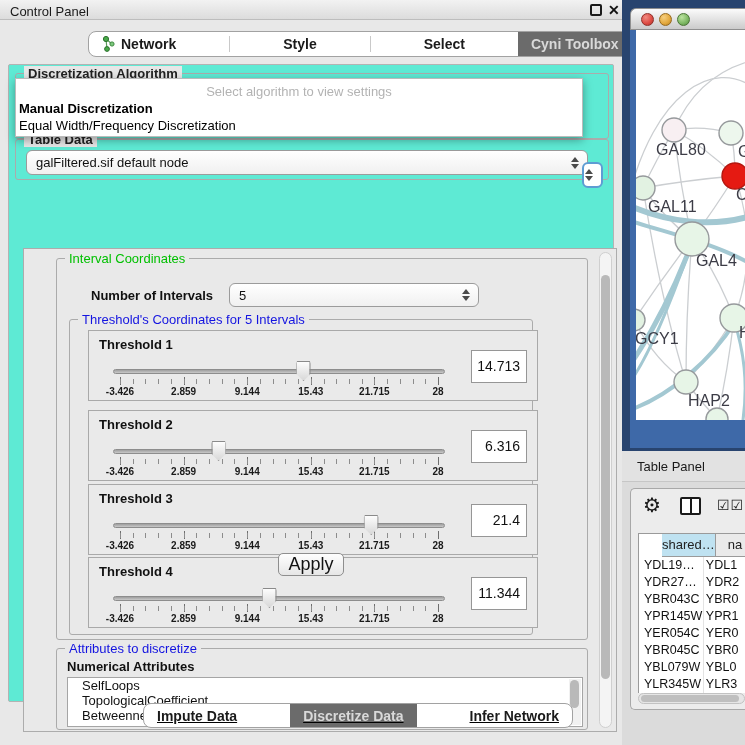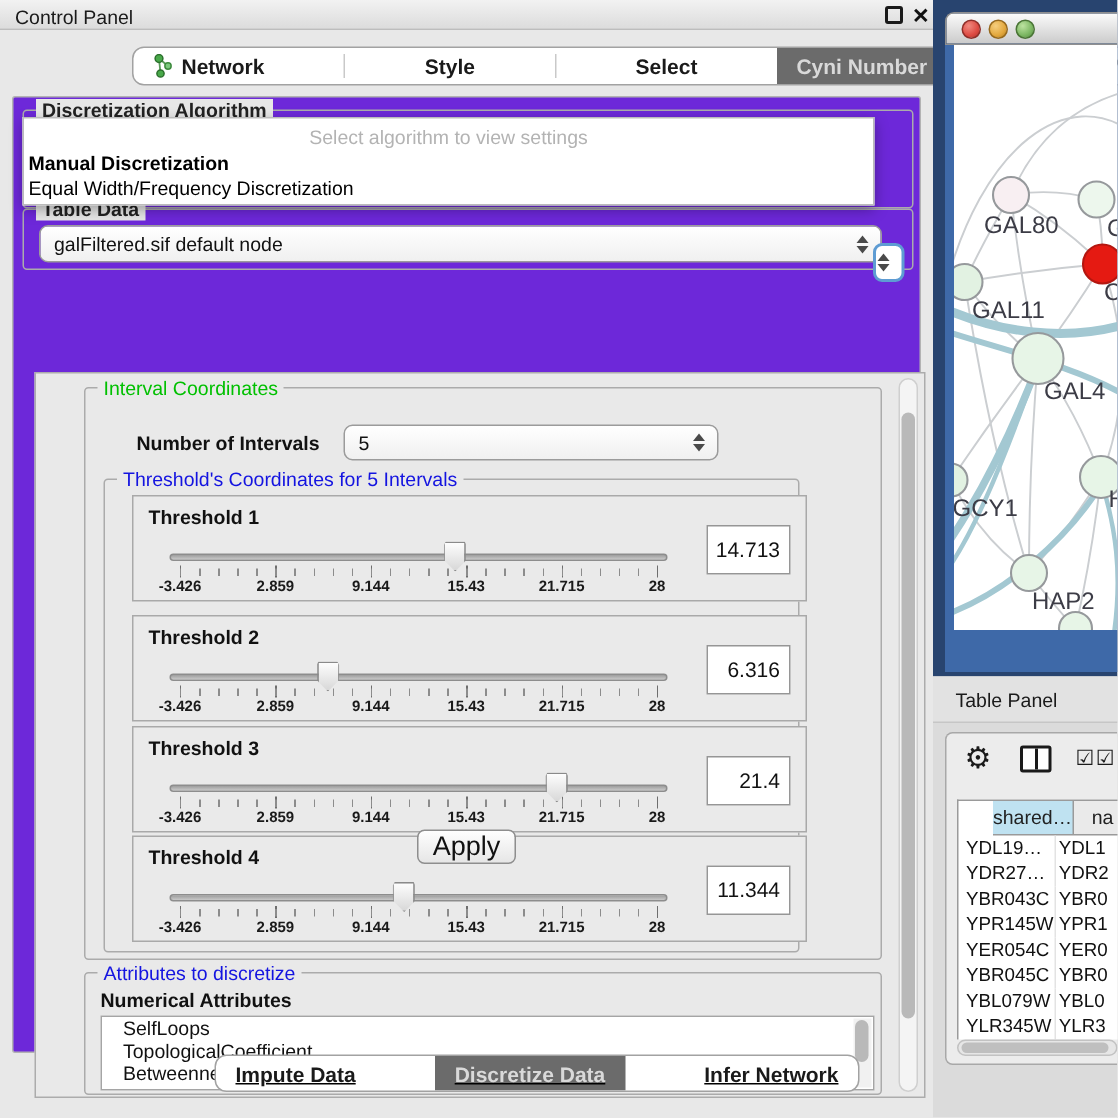--- a/index.html
+++ b/index.html
@@ -13,21 +13,21 @@
   .tb-float { position:absolute; left:590px; top:4px; width:12px; height:12px; border:2px solid #1a1a1a; border-radius:2px; }
   .tb-close { position:absolute; left:608px; top:2px; font-size:14px; font-weight:bold; color:#111; }
 
   
   .tabbar { position:absolute; display:flex; align-items:stretch; background:#FFF; border:1px solid #A2A2A2; border-radius:8px; overflow:hidden; height:26px;gap:40px; }
   .tab { display:flex; align-items:center; gap:5px; padding:0 13px; font-size:14px; font-weight:600; color:#1a1a1a; white-space:nowrap; }
   .tab.sel { background:#6B6B6B; color:#D9D9D9; }
   .tabsep { width:1px; background:#C9C9C9; margin:4px 0; }
 
   
-  .content { position:absolute; left:8px; top:64px; width:606px; height:638px; background:#6d28d9; border:1px solid #B3B3B3; border-radius:2px;text-decoration:underline; }
+  .content { position:absolute; left:8px; top:64px; width:606px; height:638px; background:#5eead4; border:1px solid #B3B3B3; border-radius:2px;text-decoration:underline; }
   .group { position:absolute; border:1px solid #ABABAB; border-radius:3px; }
   .group-title { position:absolute; top:-8px; left:8px; background:#E7E7E7; padding:0 4px; font-size:13px; }
   .gt-black { color:#222; font-weight:600; }
   .gt-green { color:#00C000; }
   .gt-blue  { color:#1414E0; }
 
   .combo { position:absolute; background:linear-gradient(#FFFFFF,#F0F0F0); border:1px solid #9B9B9B; border-radius:6px; font-size:13px; color:#111; }
   .combo .cv { position:absolute; left:9px; top:4px; }
   .arrows { position:absolute; right:8px; top:50%; transform:translateY(-50%); width:8px; height:12px; }
   .arrows:before { content:""; position:absolute; left:0; top:0; border-left:4px solid transparent; border-right:4px solid transparent; border-bottom:5px solid #4a4a4a; }
@@ -115,21 +115,21 @@
     </div>
     <div class="tabsep"></div>
     <div class="tab">
         <span>Style</span>
       </div>
     <div class="tabsep"></div>
     <div class="tab">
         <span>Select</span>
       </div>
     <div class="tab sel">
-        <span>Cyni Number</span>
+        <span>Cyni Toolbox</span>
       </div>
     <div class="tab">
         <span>jActiveMNodules</span>
       </div>
   </div>
 
   <div class="content">
 
     <div class="group" style="left:6px; top:8px; width:594px; height:66px;">
       <span class="group-title gt-black">Discretization Algorithm</span>

